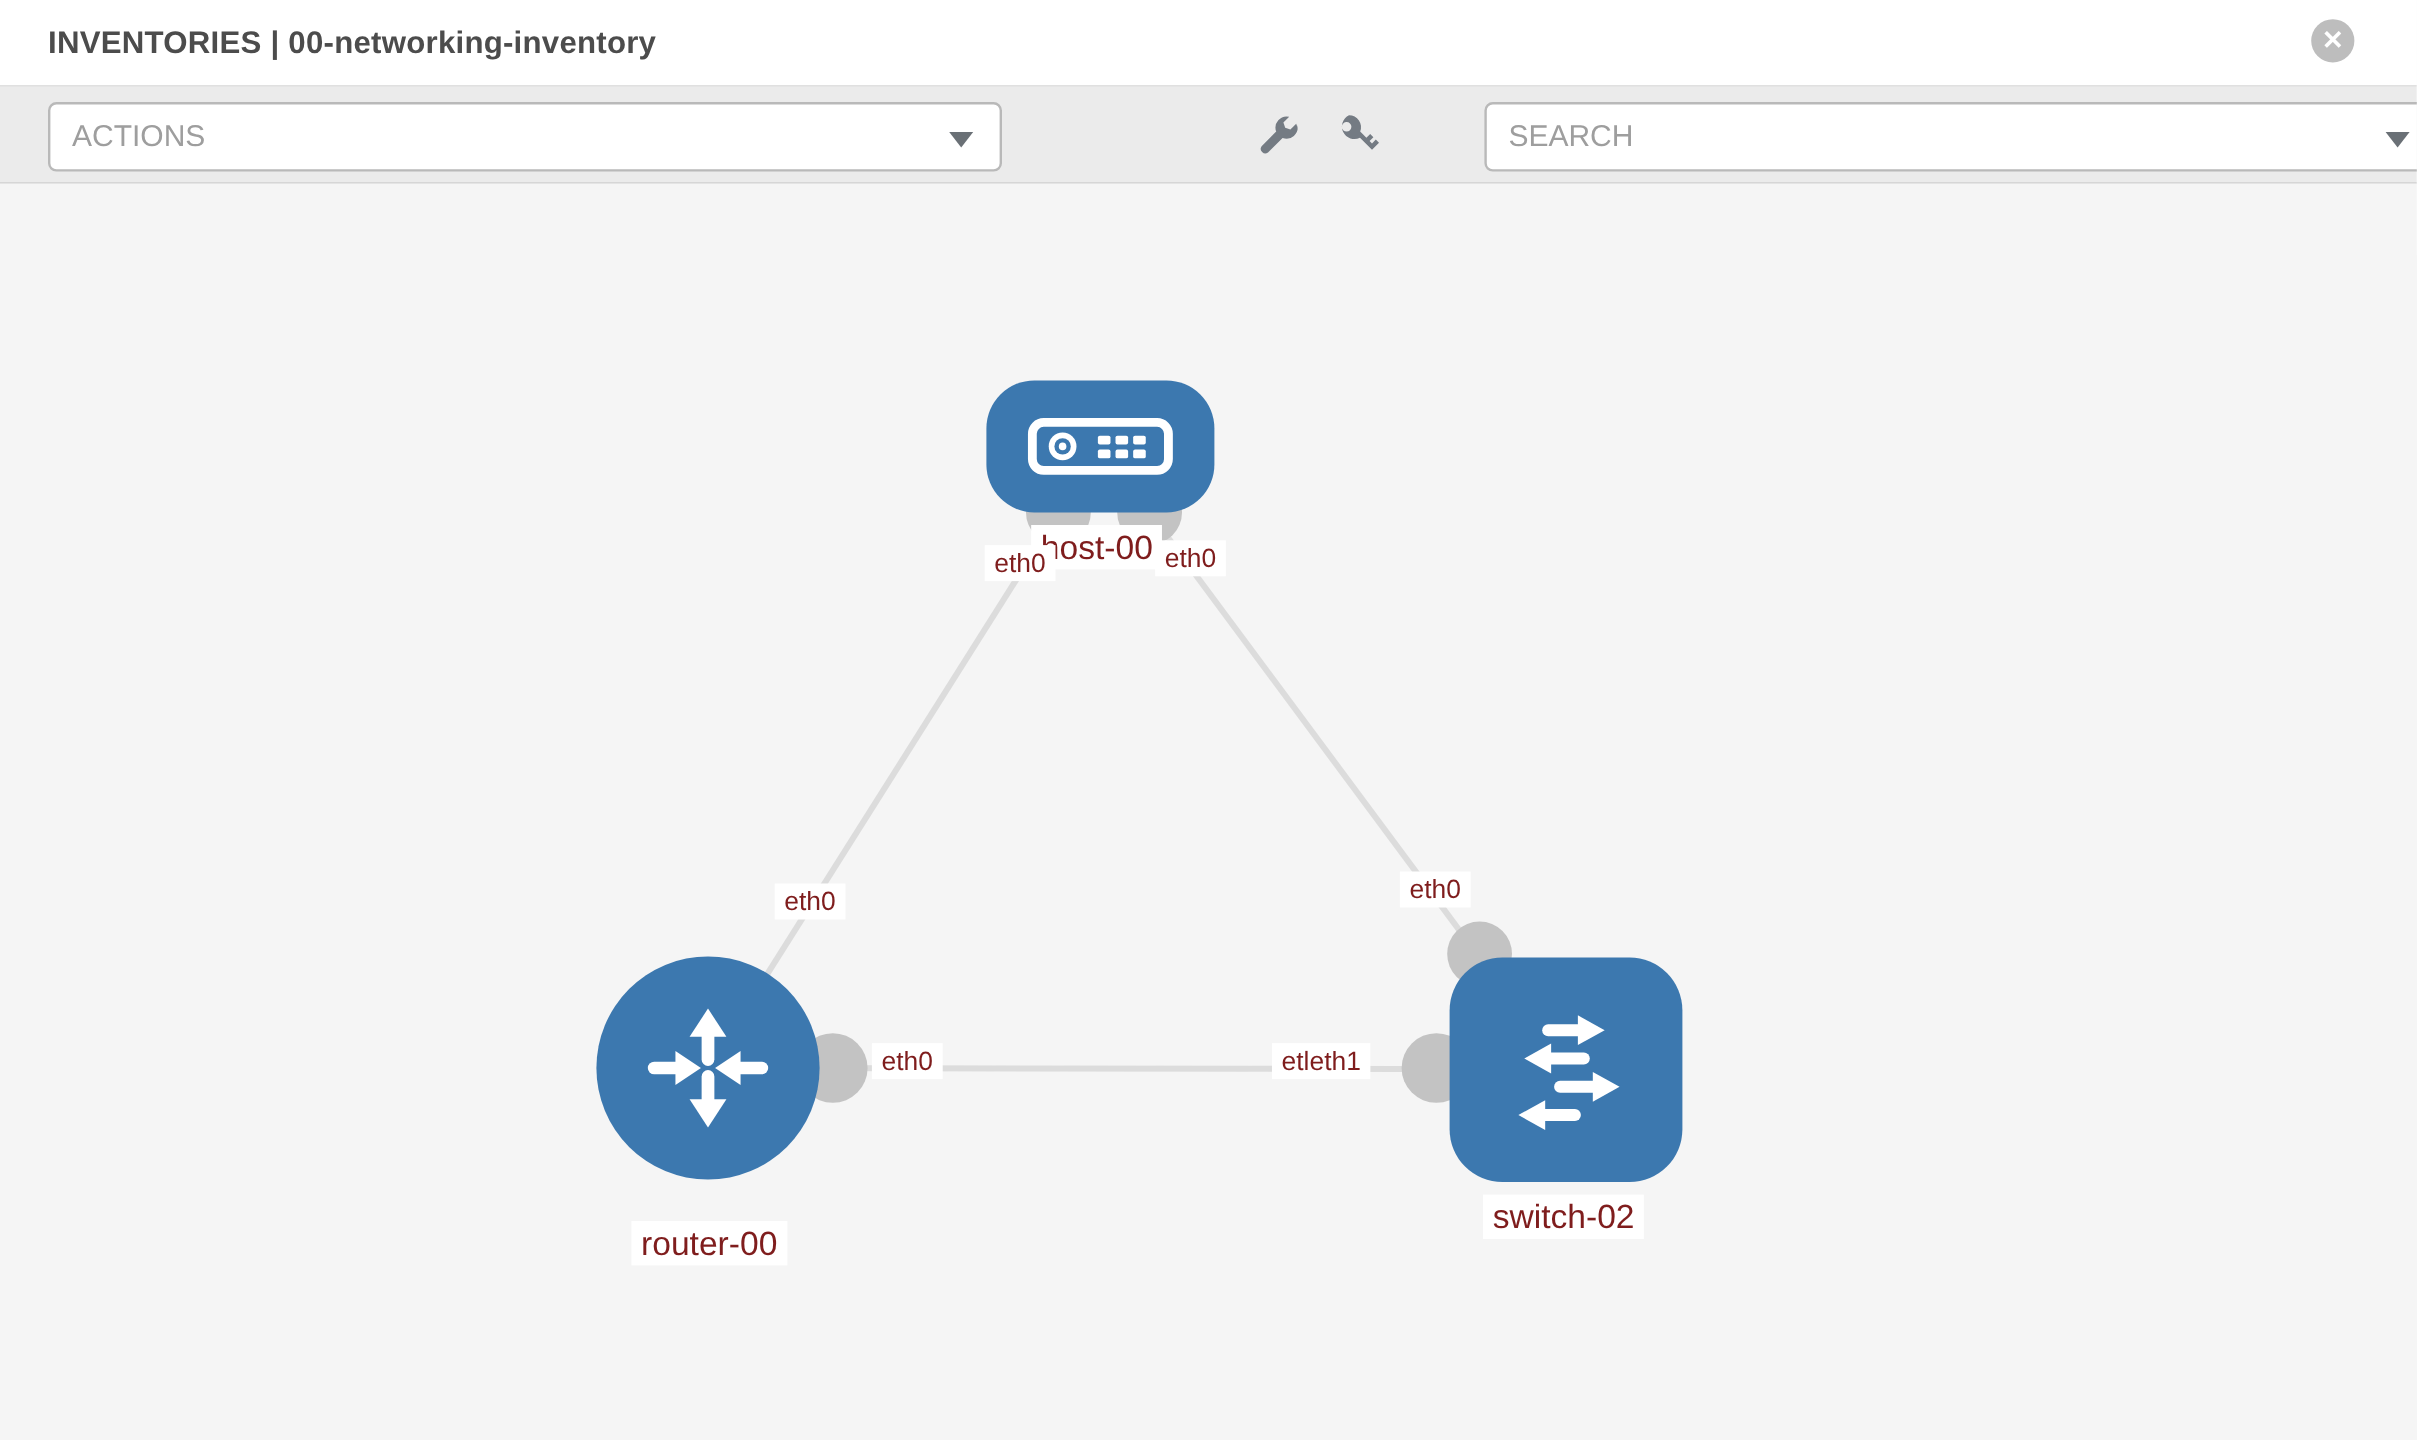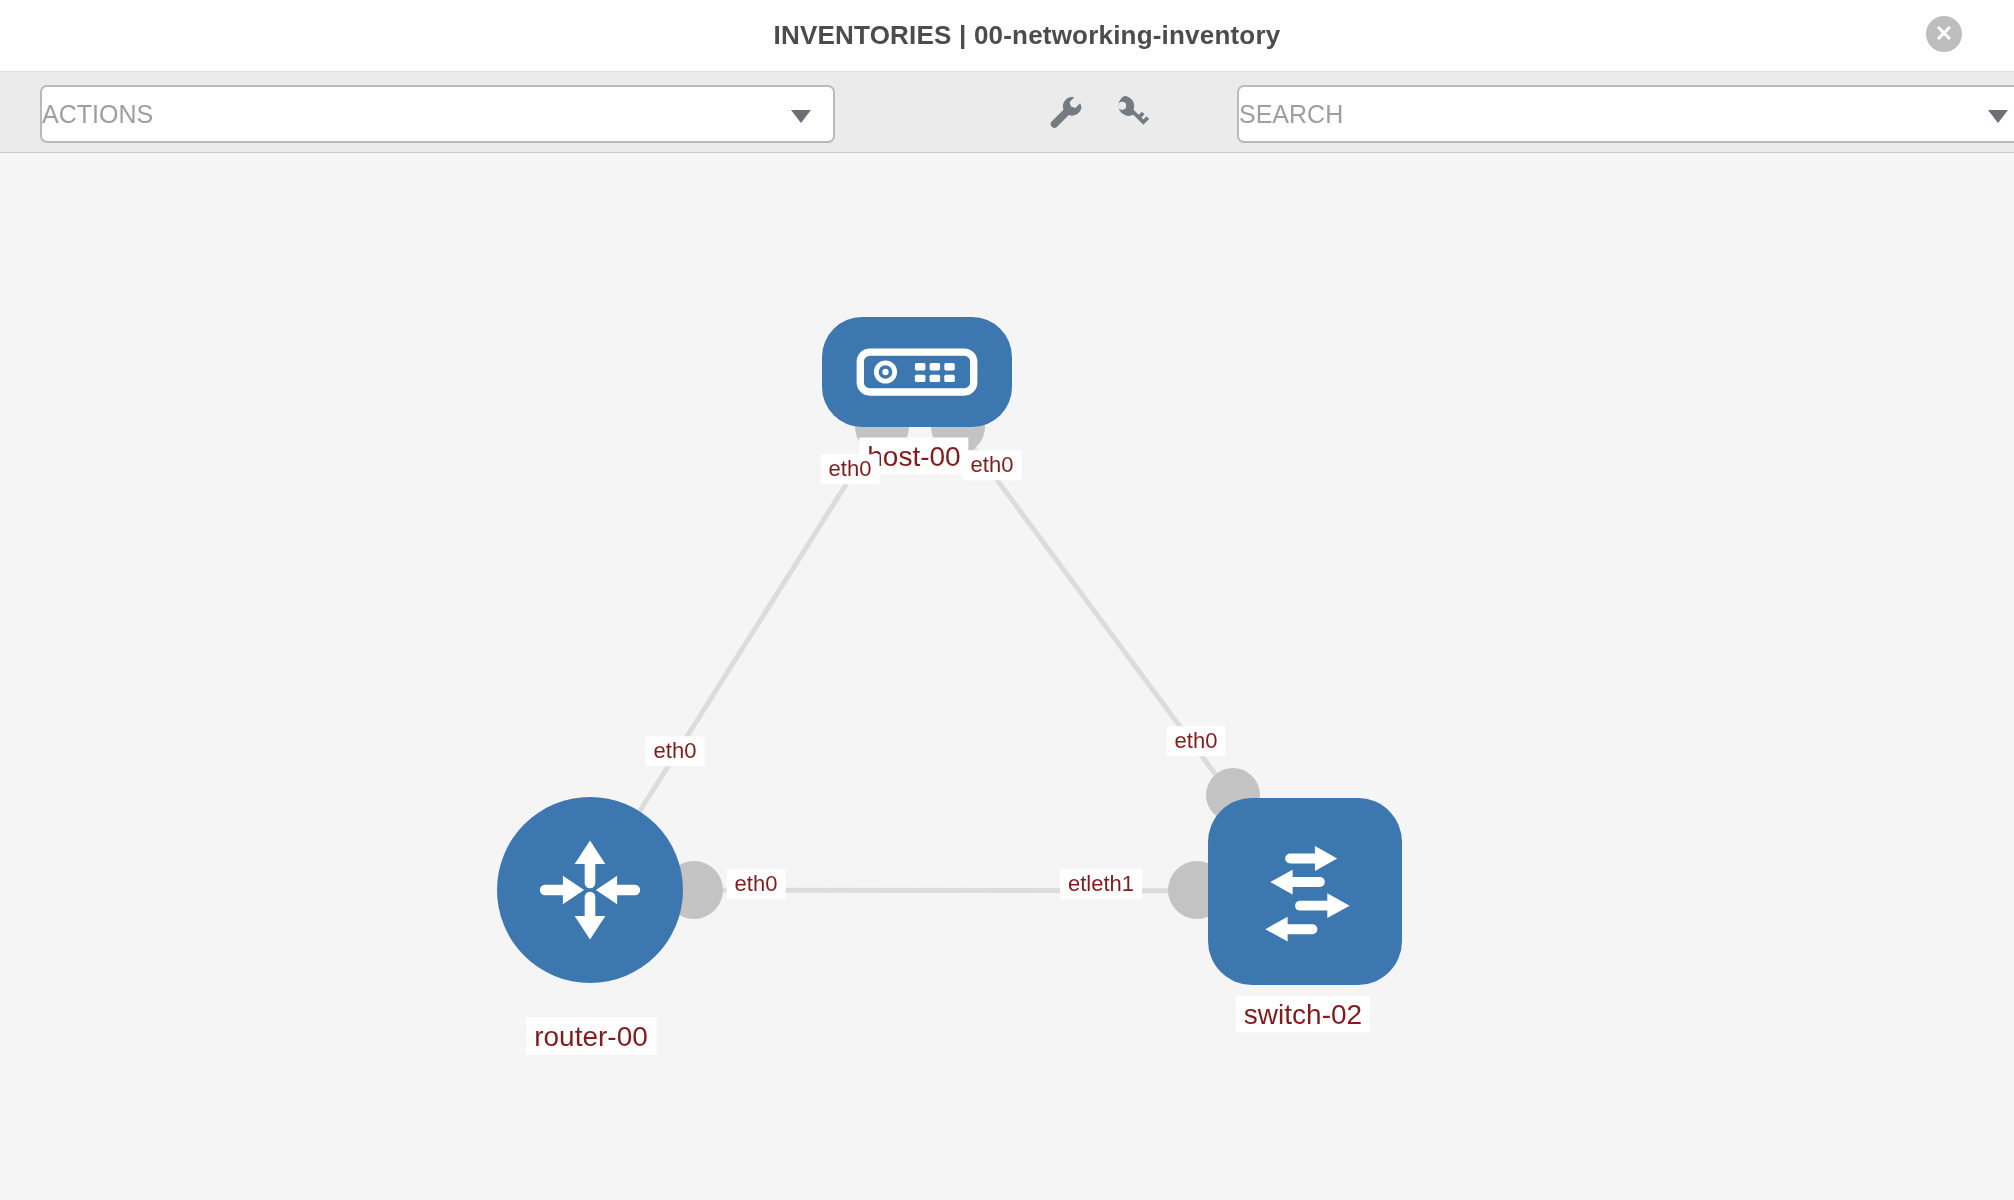--- a/index.html
+++ b/index.html
@@ -7,21 +7,21 @@
   body {
     font-family: "Liberation Sans", sans-serif;
     background: #ffffff;
     position: relative;
   }
 
   
   .header {
     position: absolute; left: 0; top: 0; width: 2014px; height: 71px;
     background: #ffffff;
-    display: flex; align-items: center; justify-content: center;
+    display: flex; align-items: center;
   }
   .header-title {
     margin-left: 40px;
     font-size: 26px; font-weight: bold; color: #4c4c4c;
     letter-spacing: 0.2px;
   }
   .close-btn {
     position: absolute; left: 1926px; top: 16px;
     width: 36px; height: 36px; border-radius: 50%;
     background: #bdbdbd; color: #ffffff;
@@ -37,21 +37,21 @@
     border-top: 1px solid #dddddd;
     border-bottom: 1px solid #c9c9c9;
   }
   .select-box {
     position: absolute; top: 13px; height: 58px; width: 795px;
     background: #ffffff;
     border: 2px solid #b9b9b9; border-radius: 7px;
     display: flex; align-items: center;
   }
   .select-box .select-label {
-    font-size: 25px; color: #9e9e9e;
+    padding-left: 18px; font-size: 25px; color: #9e9e9e;
   }
   .caret {
     position: absolute; right: 22px; top: 23px;
     width: 0; height: 0;
     border-left: 10px solid transparent;
     border-right: 10px solid transparent;
     border-top: 13px solid #6a7076;
   }
   .actions-box { left: 40px; }
   .search-box { left: 1237px; }

